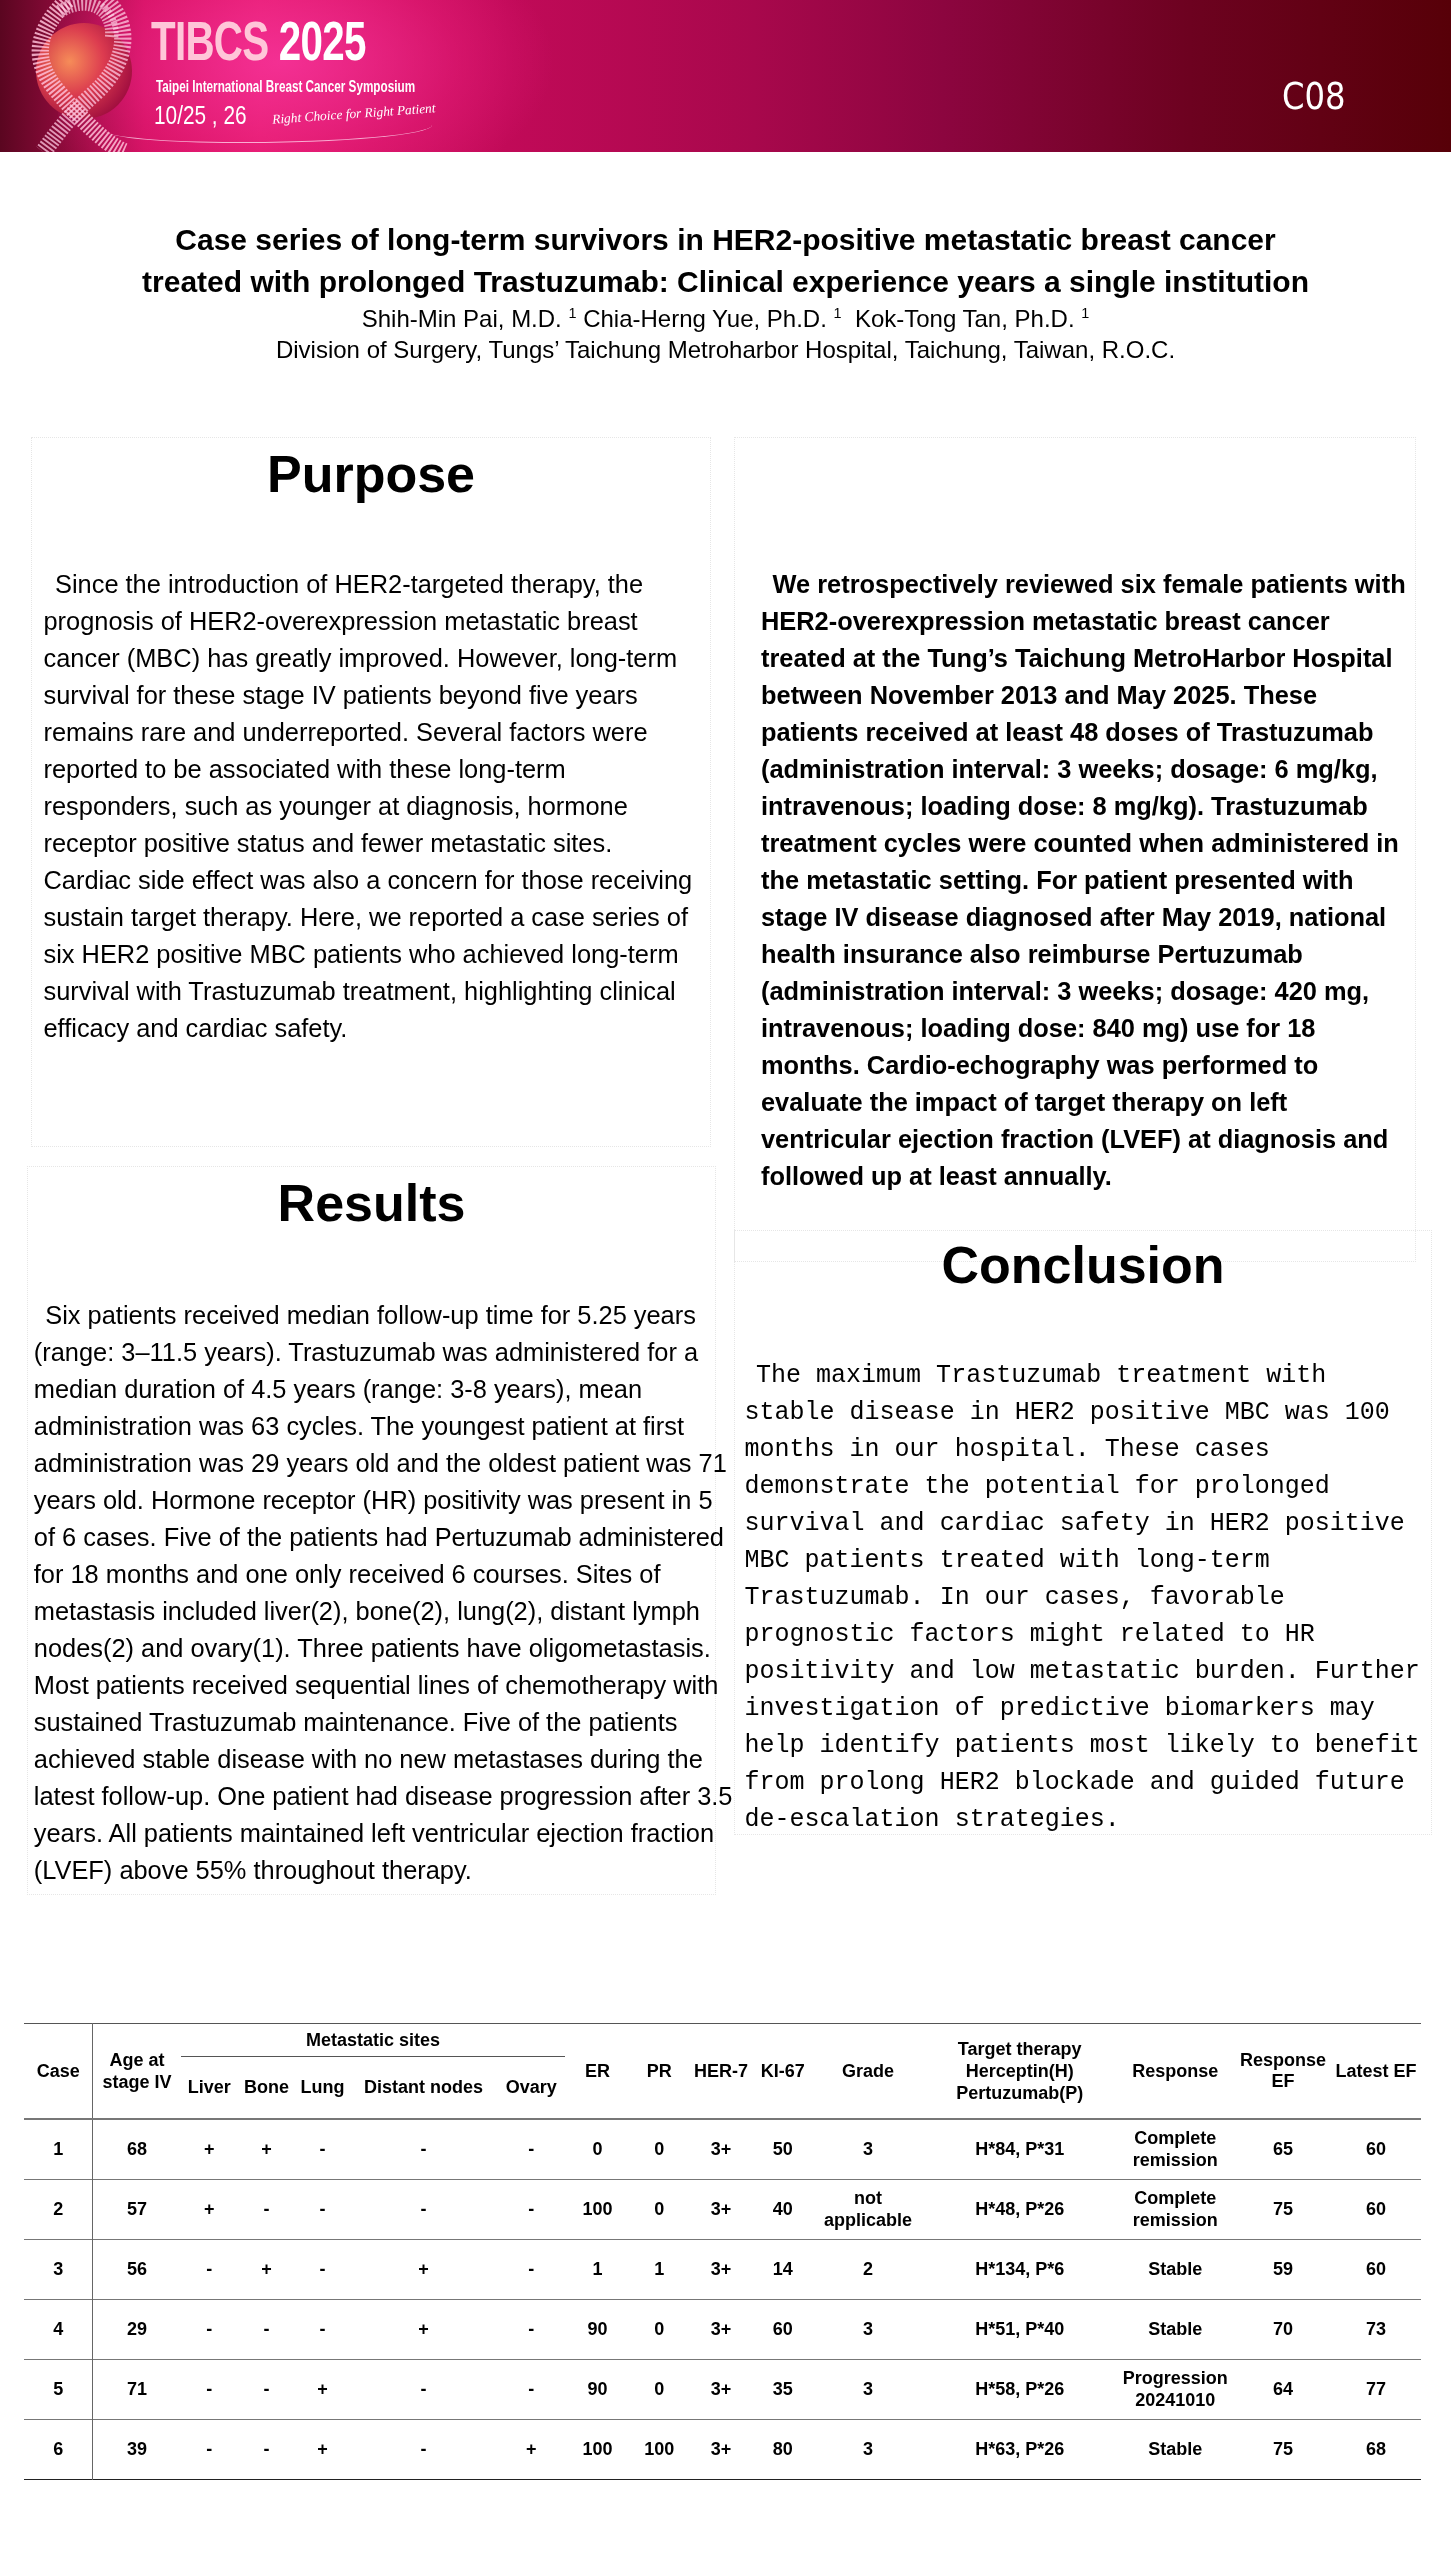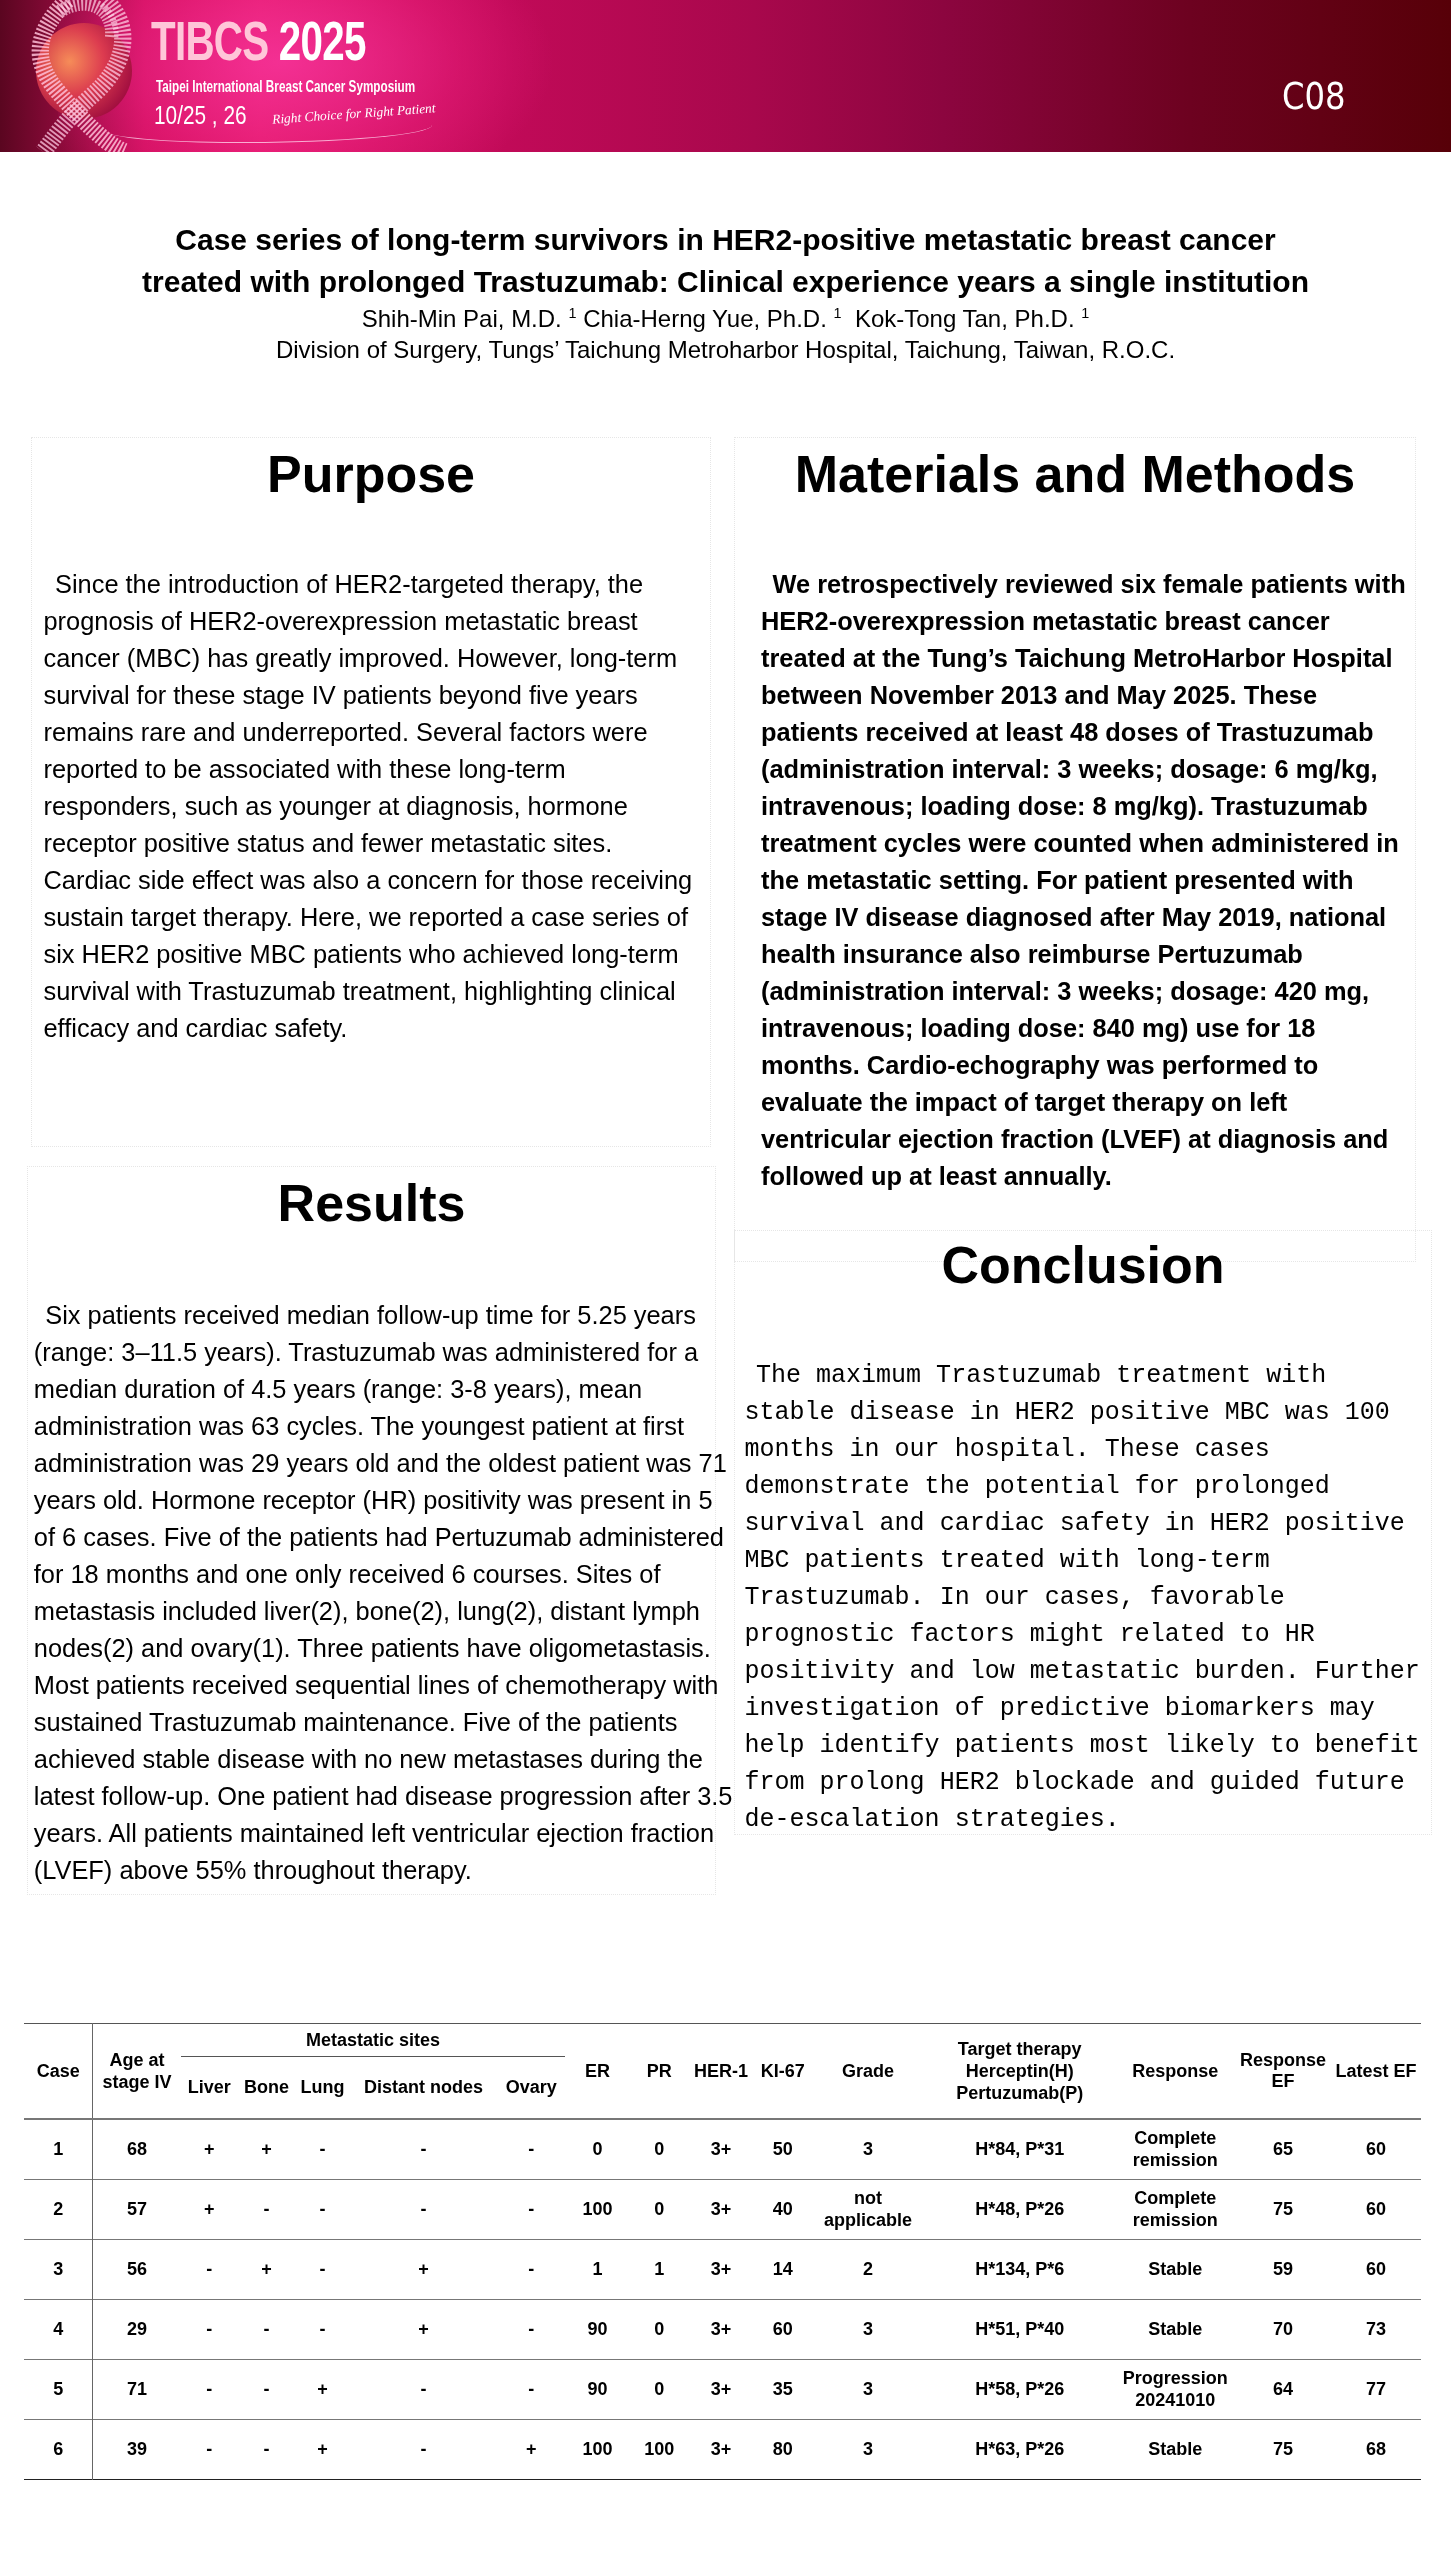--- a/index.html
+++ b/index.html
@@ -140,21 +140,20 @@
   </div>
   <div class="affiliation">Division of Surgery, Tungs’ Taichung Metroharbor Hospital, Taichung, Taiwan, R.O.C.</div>
 </div>
 
 <div class="section" id="sec-purpose">
   <h2>Purpose</h2>
   <p class="body">Since the introduction of HER2-targeted therapy, the prognosis of HER2-overexpression metastatic breast cancer (MBC) has greatly improved. However, long-term survival for these stage IV patients beyond five years remains rare and underreported. Several factors were reported to be associated with these long-term responders, such as younger at diagnosis, hormone receptor positive status and fewer metastatic sites. Cardiac side effect was also a concern for those receiving sustain target therapy. Here, we reported a case series of six HER2 positive MBC patients who achieved long-term survival with Trastuzumab treatment, highlighting clinical efficacy and cardiac safety.</p>
 </div>
 
 <div class="section" id="sec-methods">
-  <h2>Materials and Methods</h2>
   <p class="body">We retrospectively reviewed six female patients with HER2-overexpression metastatic breast cancer treated at the Tung’s Taichung MetroHarbor Hospital between November 2013 and May 2025. These patients received at least 48 doses of Trastuzumab (administration interval: 3 weeks; dosage: 6 mg/kg, intravenous; loading dose: 8 mg/kg). Trastuzumab treatment cycles were counted when administered in the metastatic setting. For patient presented with stage IV disease diagnosed after May 2019, national health insurance also reimburse Pertuzumab (administration interval: 3 weeks; dosage: 420 mg, intravenous; loading dose: 840 mg) use for 18 months. Cardio-echography was performed to evaluate the impact of target therapy on left ventricular ejection fraction (LVEF) at diagnosis and followed up at least annually.</p>
 </div>
 
 <div class="section" id="sec-results">
   <h2>Results</h2>
   <p class="body">Six patients received median follow-up time for 5.25 years (range: 3–11.5 years). Trastuzumab was administered for a median duration of 4.5 years (range: 3-8 years), mean administration was 63 cycles. The youngest patient at first administration was 29 years old and the oldest patient was 71 years old. Hormone receptor (HR) positivity was present in 5 of 6 cases. Five of the patients had Pertuzumab administered for 18 months and one only received 6 courses. Sites of metastasis included liver(2), bone(2), lung(2), distant lymph nodes(2) and ovary(1). Three patients have oligometastasis. Most patients received sequential lines of chemotherapy with sustained Trastuzumab maintenance. Five of the patients achieved stable disease with no new metastases during the latest follow-up. One patient had disease progression after 3.5 years. All patients maintained left ventricular ejection fraction (LVEF) above 55% throughout therapy.</p>
 </div>
 
 <div class="section" id="sec-conclusion">
   <h2>Conclusion</h2>
@@ -187,21 +186,21 @@
         <th rowspan="2" class="two-line">
           <div>Age at</div>
           <div>stage IV</div>
         </th>
         <th colspan="5" class="meta-label">
           <span>Metastatic sites</span>
           <span class="rule"></span>
         </th>
         <th rowspan="2">ER</th>
         <th rowspan="2">PR</th>
-        <th rowspan="2">HER-1</th>
+        <th rowspan="2">HER-7</th>
         <th rowspan="2">KI-67</th>
         <th rowspan="2">Grade</th>
         <th rowspan="2" class="two-line">
           <div>Target therapy</div>
           <div>Herceptin(H)</div>
           <div>Pertuzumab(P)</div>
         </th>
         <th rowspan="2">Response</th>
         <th rowspan="2">Response EF</th>
         <th rowspan="2">Latest EF</th>

